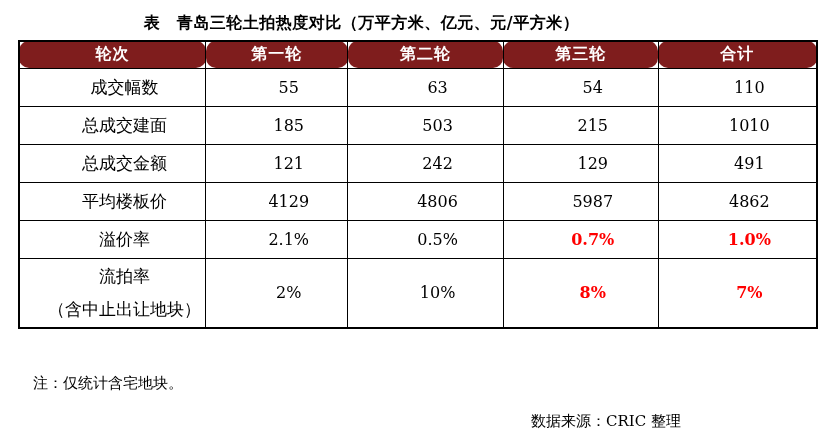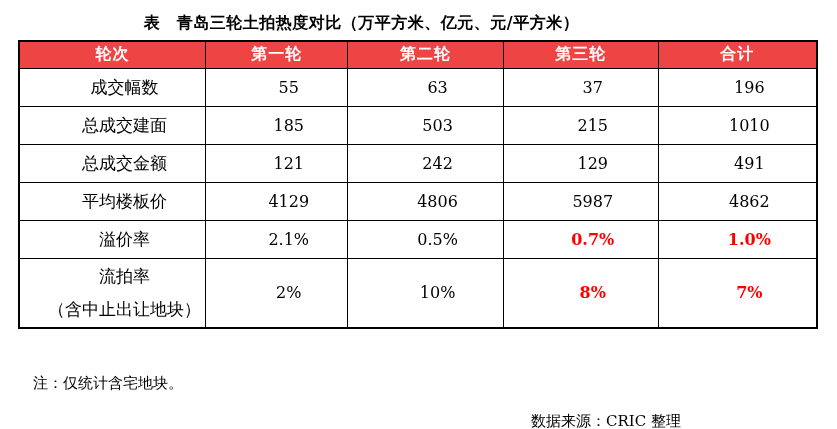--- a/index.html
+++ b/index.html
@@ -26,26 +26,27 @@
     border: 2px solid #000000;
     table-layout: fixed;
   }
   .heat-table th, .heat-table td {
     border: 1px solid #000000;
     text-align: center;
     vertical-align: middle;
     overflow: hidden;
   }
   .heat-table thead th {
-    background: #ef4444;
+    background: #7f1d1d;
     color: #FFFFFF;
     font-weight: bold;
     font-size: 16px;
     height: 27px;
     letter-spacing: 1px;
+    border-radius: 10px;
   }
   .heat-table tbody td {
     font-size: 16px;
     height: 38px;
     background: #ffffff;
     padding-left: 24px;
   }
   .heat-table tbody tr.tall td { height: 70px; }
   .heat-table td.rowlabel {
     font-size: 17px;
@@ -89,22 +90,22 @@
         <th>第二轮</th>
         <th>第三轮</th>
         <th>合计</th>
       </tr>
     </thead>
     <tbody>
       <tr>
         <td class="rowlabel">成交幅数</td>
         <td>55</td>
         <td>63</td>
-        <td>37</td>
-        <td>196</td>
+        <td>54</td>
+        <td>110</td>
       </tr>
       <tr>
         <td class="rowlabel">总成交建面</td>
         <td>185</td>
         <td>503</td>
         <td>215</td>
         <td>1010</td>
       </tr>
       <tr>
         <td class="rowlabel">总成交金额</td>

